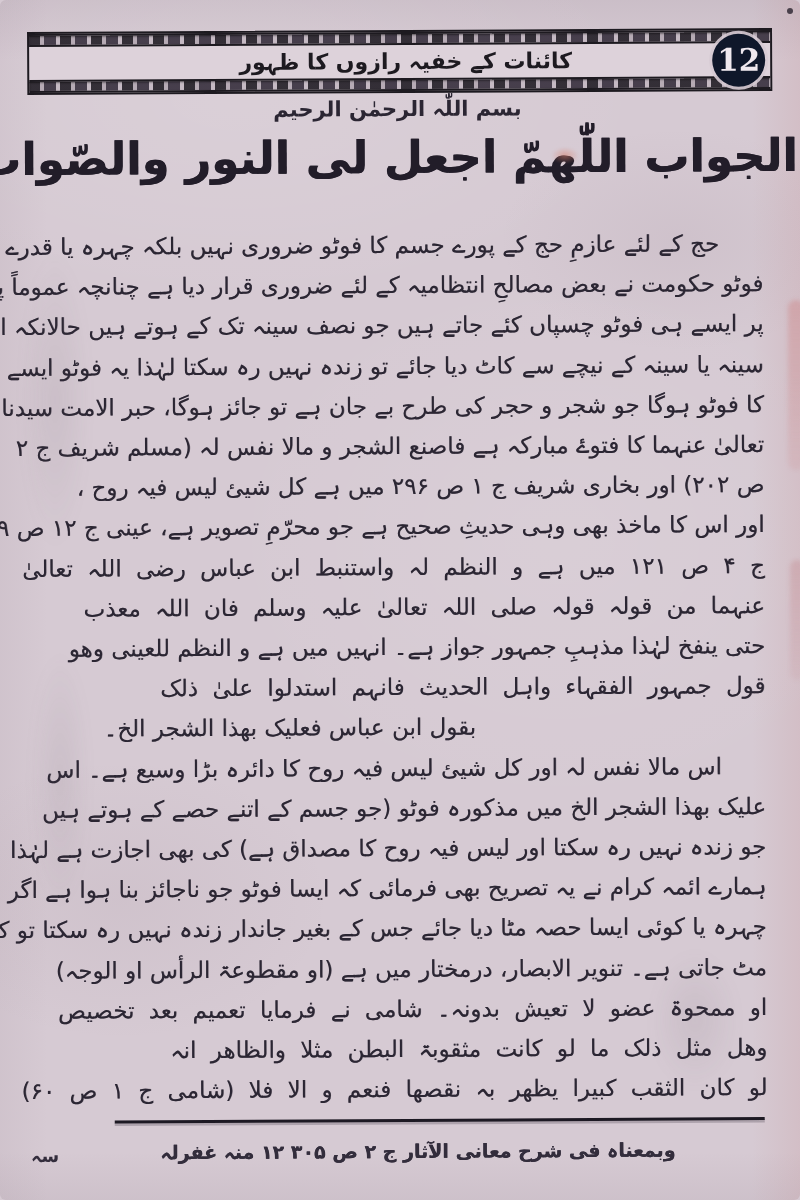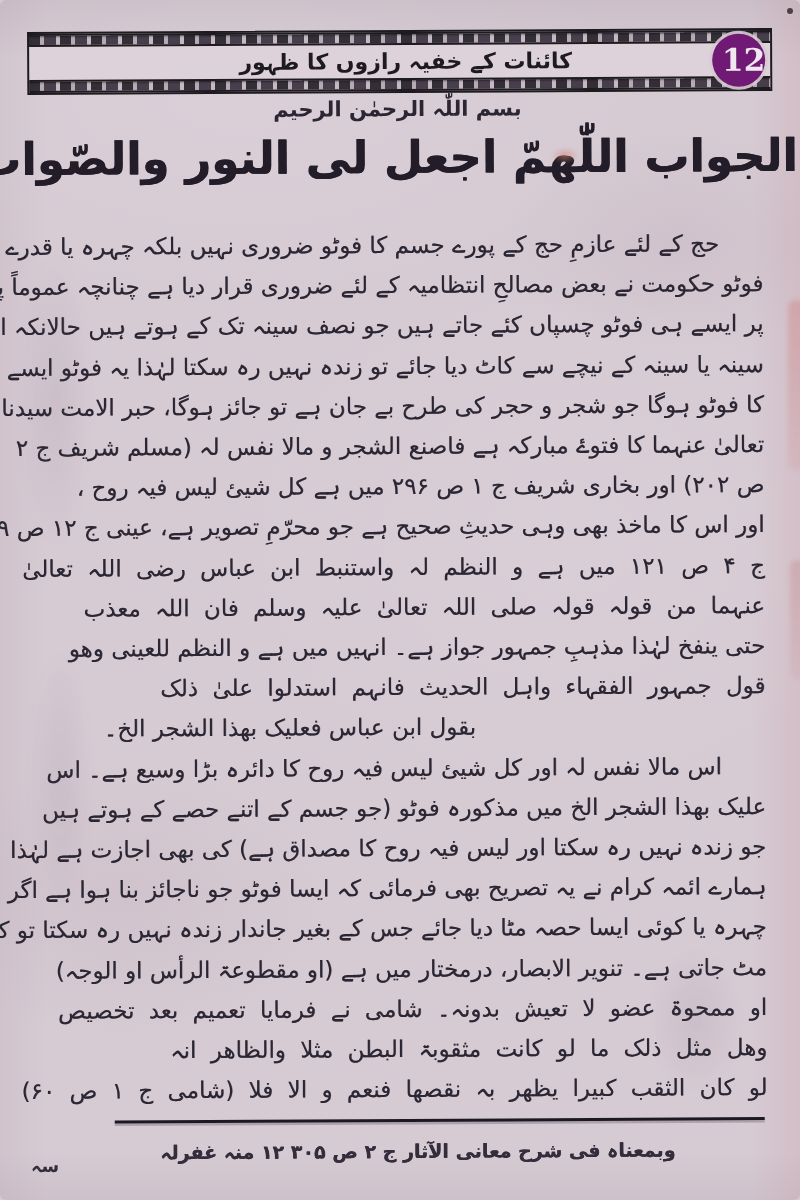--- a/index.html
+++ b/index.html
@@ -53,22 +53,22 @@
     flex:1;display:flex;align-items:center;justify-content:center;
   }
   .band-title{
     font-size:22px;font-weight:bold;color:var(--band-ink);
     letter-spacing:.5px;transform:translateX(6px);
     white-space:nowrap;
   }
   .badge{
     position:absolute;top:50%;right:5px;transform:translateY(-50%);
     width:53px;height:53px;border-radius:50%;
-    background:#701a75;color:#efe8ee;
-    display:flex;align-items:center;justify-content:flex-start;
+    background:#0f172a;color:#efe8ee;
+    display:flex;align-items:center;justify-content:center;
     font-family:"DejaVu Serif",serif;font-weight:bold;font-size:31px;
     box-shadow:0 0 0 3px rgba(214,202,211,.9);
     z-index:3;
   }
 
   
   .bismillah{
     position:absolute;top:97px;left:0;width:100%;
     text-align:center;font-size:21px;font-weight:bold;color:var(--ink);
   }
@@ -98,21 +98,21 @@
     position:absolute;top:1119px;left:112px;width:650px;height:2.6px;
     background:#1d1923;box-shadow:0 2.5px 0 rgba(29,25,35,.22);
   }
   .footnote{
     position:absolute;top:1140px;left:0;width:100%;
     direction:rtl;font-size:19px;color:#332d3c;
     text-align:center;
   }
   .fn-text{display:inline-block;transform:translateX(15px);font-weight:bold;text-shadow:.3px 0 0 #332d3c;}
   .fn-mark{
-    position:absolute;left:28px;top:13px;font-size:18px;font-weight:bold;
+    position:absolute;left:28px;top:3px;font-size:18px;font-weight:bold;
   }
 
   
   .smudge{position:absolute;pointer-events:none;}
   .smudge-title{
     left:551px;top:147px;width:28px;height:17px;border-radius:50%;
     background:radial-gradient(rgba(213,128,110,.55), transparent 70%);
     filter:blur(1px);
   }
   .smudge-edge1{

